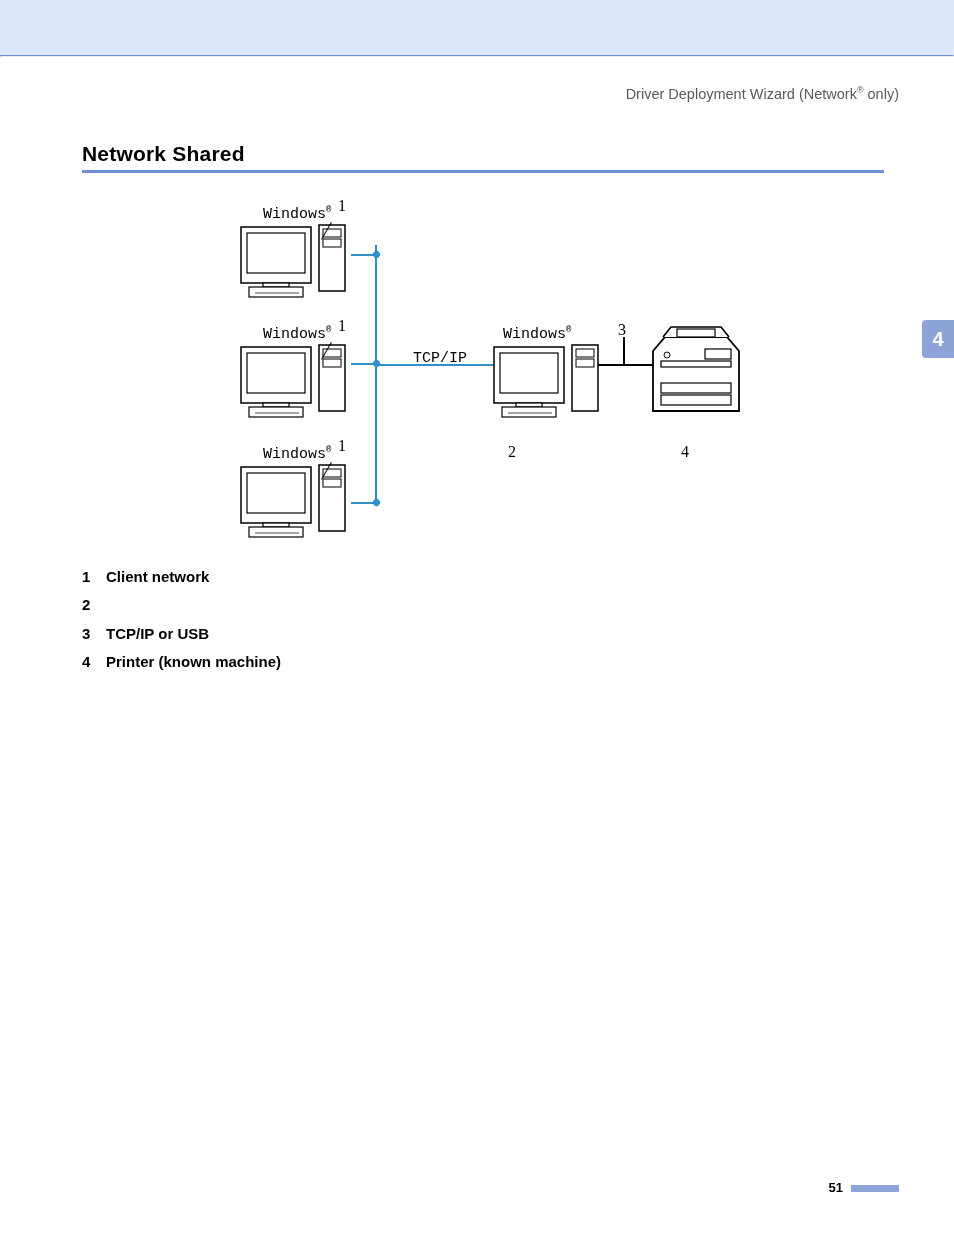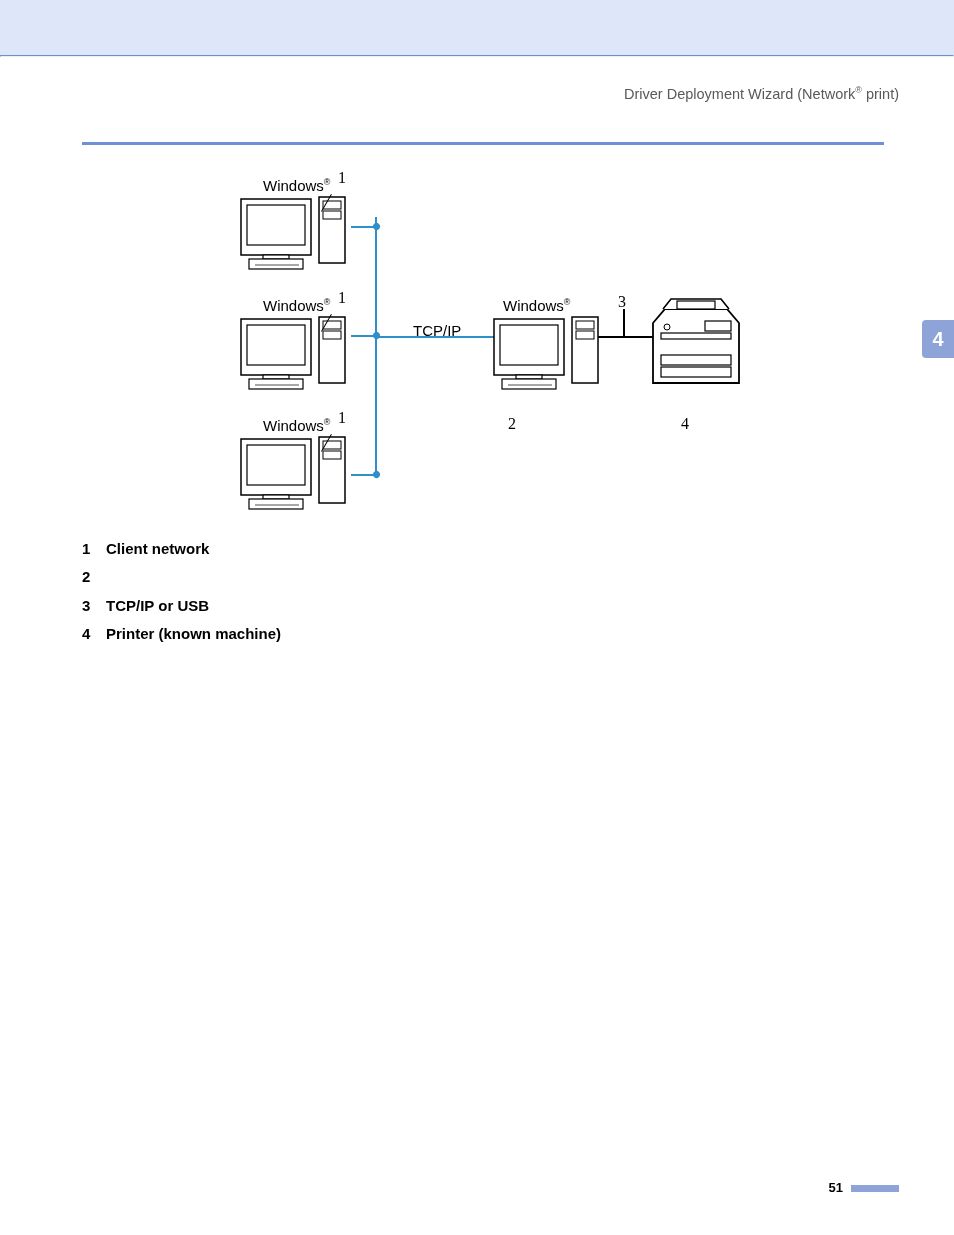--- a/index.html
+++ b/index.html
@@ -113,21 +113,21 @@
   .comp.c1 { left: 32px; top: 28px; }
   .comp.c2 { left: 32px; top: 148px; }
   .comp.c3 { left: 32px; top: 268px; }
   .comp.server { left: 285px; top: 148px; }
 
   .printer { position: absolute; left: 440px; top: 136px; }
 
   
   .lbl {
     position: absolute;
-    font-family: Liberation Sans, sans-serif;
+    font-family: Liberation Mono, monospace;
     font-size: 15px;
     color: #000;
   }
   .lbl sup { font-size: 9px; }
   .lbl.win1 { left: 60px; top: 18px; }
   .lbl.win2 { left: 60px; top: 138px; }
   .lbl.win3 { left: 60px; top: 258px; }
   .lbl.win4 { left: 300px; top: 138px; }
   .lbl.tcpip { left: 210px; top: 163px; }
   .lbl.num { font-family: "Times New Roman", Times, serif; font-size: 16px; }
@@ -191,24 +191,25 @@
     margin-left: 8px;
   }
 </style>
 </head>
 <body>
 
 <div class="top-banner"></div>
 <hr class="header-rule">
 
 <div class="page-header">
-  <span>Driver Deployment Wizard (Network</span><sup>®</sup><span> print)</span>
+  <span>Driver Deployment Wizard (Network</span><sup>®</sup><span> only)</span>
 </div>
 
 <div class="section">
+  <h2 class="section-title">Network Shared</h2>
   <div class="blue-rule"></div>
 
   <div class="diagram-wrap">
     <div class="v-blue-line"></div>
     <div class="h-blue-line"></div>
     <div class="h-black-line"></div>
     <div class="v3-down"></div>
     <div class="stub s1"></div>
     <div class="stub s2"></div>
     <div class="stub s3"></div>

